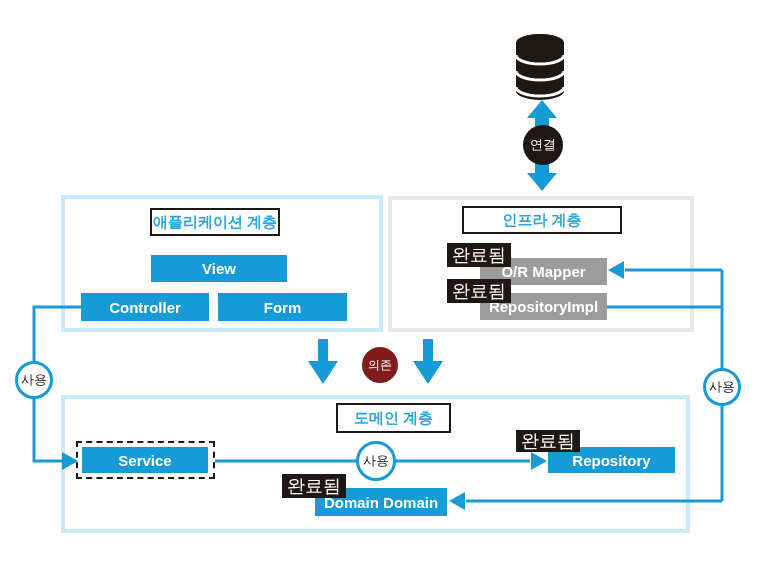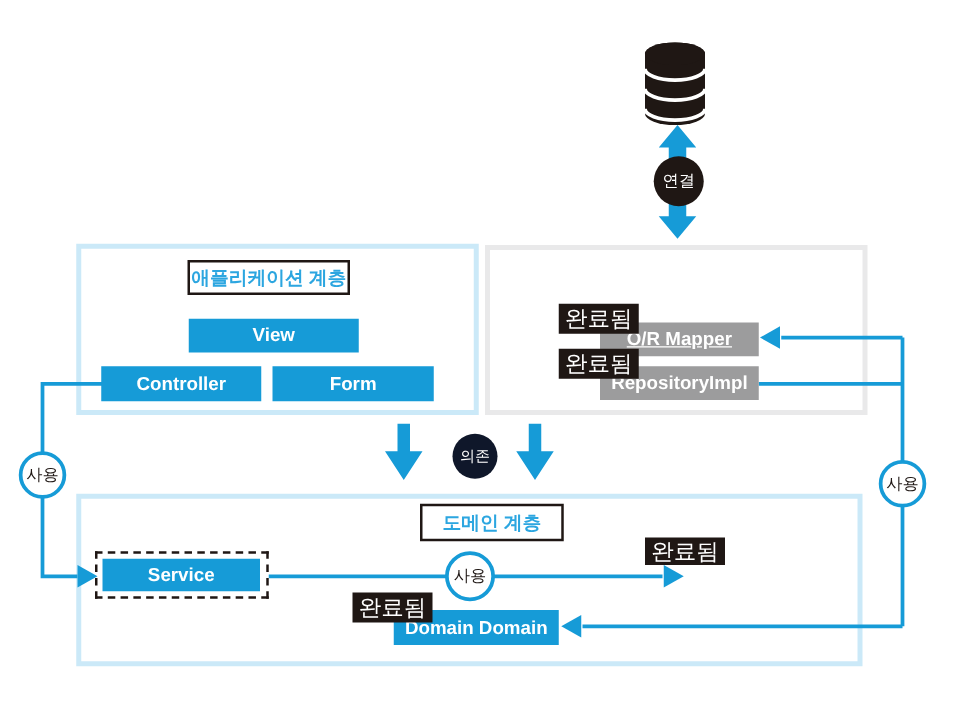--- a/index.html
+++ b/index.html
@@ -27,41 +27,41 @@
   #db-label{left:577px;top:50px;width:100px;height:28px;}
 
   
   .btn{position:absolute;color:#fff;font-weight:bold;font-size:15px;
        display:flex;align-items:center;justify-content:center;}
   .btn.blue{background:#169BD7;}
   .btn.gray{background:#9C9C9D;}
   #btn-view{left:151px;top:255px;width:136px;height:27px;}
   #btn-controller{left:81px;top:293px;width:128px;height:28px;}
   #btn-form{left:218px;top:293px;width:129px;height:28px;}
-  #btn-ormapper{left:480px;top:258px;width:127px;height:27px;text-decoration:underline;}
+  #btn-ormapper{left:480px;top:258px;width:127px;height:27px;}
   #btn-repoimpl{left:480px;top:293px;width:127px;height:27px;}
   #btn-service{left:82px;top:447px;width:126px;height:26px;}
   #btn-repository{left:548px;top:447px;width:127px;height:26px;}
   #btn-domainobject{left:315px;top:488px;width:132px;height:28px;}
   #service-dashed{position:absolute;left:76px;top:441px;width:139px;height:38px;
                   border:2px dashed #1F1714;}
 
   
   .badge{position:absolute;width:64px;height:24px;background:#1F1714;color:#fff;font-size:18px;
          display:flex;align-items:center;justify-content:center;}
   #badge-ormapper{left:447px;top:243px;}
   #badge-repoimpl{left:447px;top:279px;}
   #badge-repository{left:516px;top:430px;height:22px;}
   #badge-domainobject{left:282px;top:474px;}
 
   
   .circle{position:absolute;border-radius:50%;display:flex;align-items:center;justify-content:center;
           font-size:13px;}
   #circle-connect{left:523px;top:125px;width:40px;height:40px;background:#1F1714;color:#fff;}
-  #circle-depend{left:362px;top:347px;width:36px;height:36px;background:#0f172a;color:#fff;font-size:12px;}
+  #circle-depend{left:362px;top:347px;width:36px;height:36px;background:#7f1d1d;color:#fff;font-size:12px;}
   .use{background:#fff;border:3px solid #169BD7;color:#1F1714;}
   #circle-use-left{left:15px;top:361px;width:38px;height:38px;}
   #circle-use-mid{left:356px;top:441px;width:40px;height:40px;}
   #circle-use-right{left:703px;top:368px;width:38px;height:38px;}
 
   #db-icon{position:absolute;left:515px;top:33px;width:50px;height:68px;}
 </style>
 </head>
 <body>
 
@@ -102,30 +102,32 @@
     <path d="M1,38 A24,9 0 0 0 49,38" stroke="#fff" stroke-width="3" fill="none"></path>
     <path d="M1,54 A24,9 0 0 0 49,54" stroke="#fff" stroke-width="3" fill="none"></path>
   </svg>
   <div class="circle" id="circle-connect">연결</div>
 
   <div class="title-box" id="app-title">애플리케이션 계층</div>
   <div class="btn blue" id="btn-view">View</div>
   <div class="btn blue" id="btn-controller">Controller</div>
   <div class="btn blue" id="btn-form">Form</div>
 
+  <div class="title-box" id="infra-title">인프라 계층</div>
   <div class="btn gray" id="btn-ormapper">O/R Mapper</div>
   <div class="btn gray" id="btn-repoimpl">RepositoryImpl</div>
   <div class="badge" id="badge-ormapper">완료됨</div>
   <div class="badge" id="badge-repoimpl">완료됨</div>
 
   <div class="circle" id="circle-depend">의존</div>
 
   <div class="title-box" id="domain-title">도메인 계층</div>
   <div id="service-dashed"></div>
   <div class="btn blue" id="btn-service">Service</div>
+  <div class="btn blue" id="btn-repository">Repository</div>
   <div class="btn blue" id="btn-domainobject">Domain Domain</div>
   <div class="badge" id="badge-repository">완료됨</div>
   <div class="badge" id="badge-domainobject">완료됨</div>
 
   <div class="circle use" id="circle-use-left">사용</div>
   <div class="circle use" id="circle-use-mid">사용</div>
   <div class="circle use" id="circle-use-right">사용</div>
 
 </div>
 

